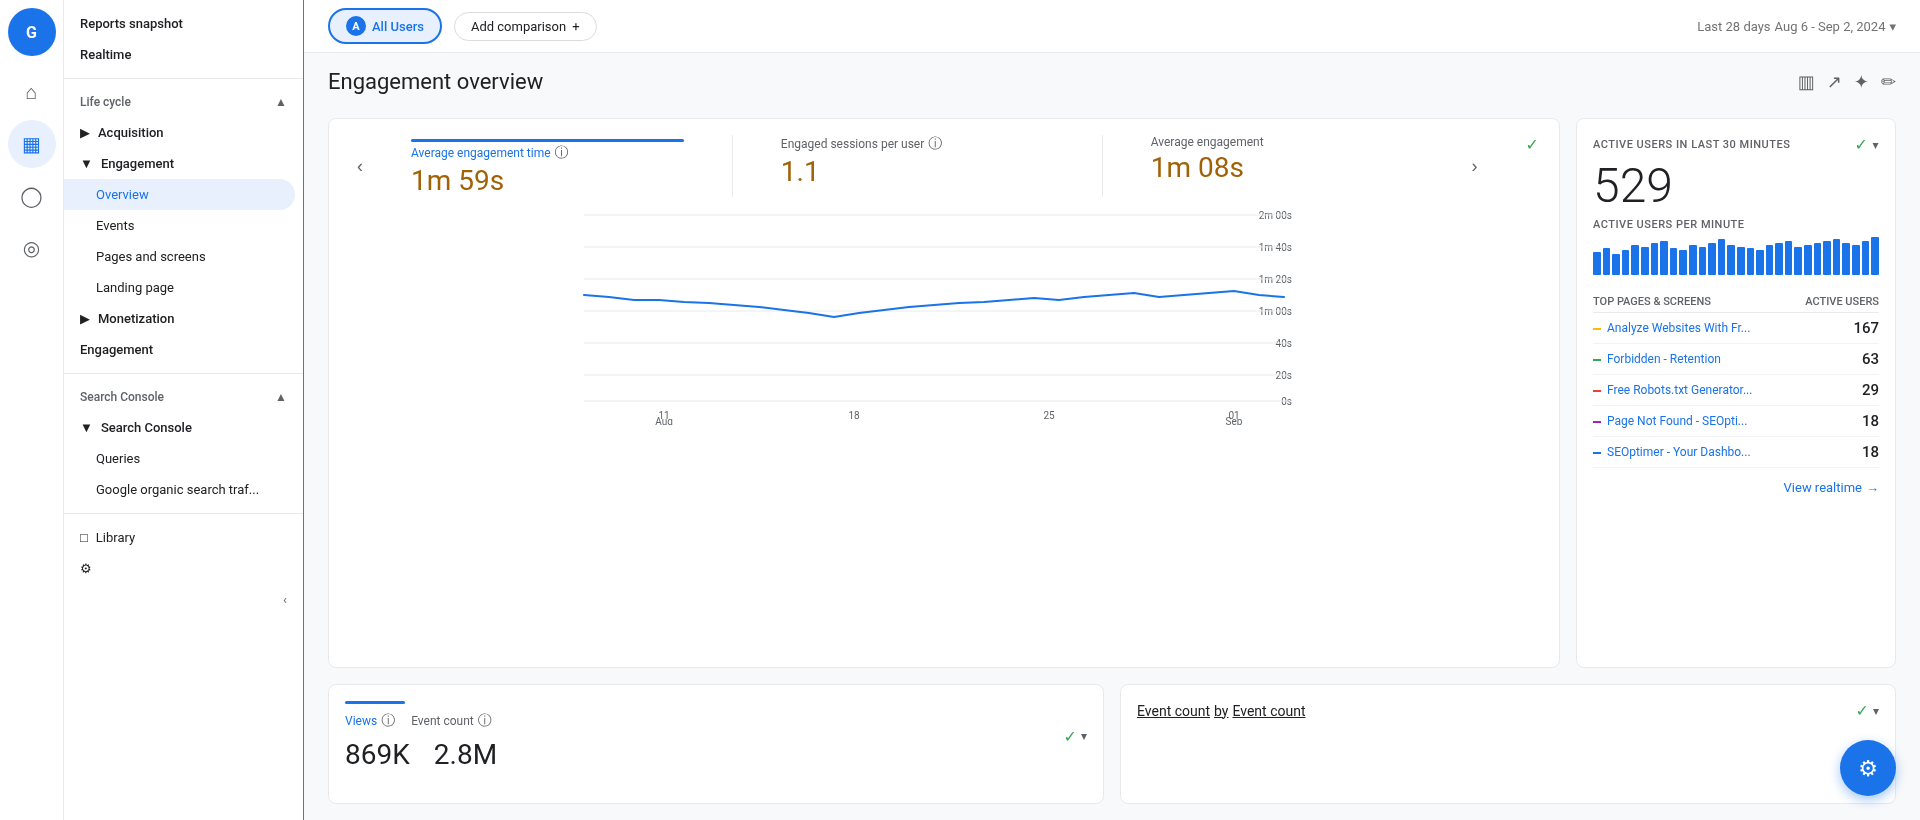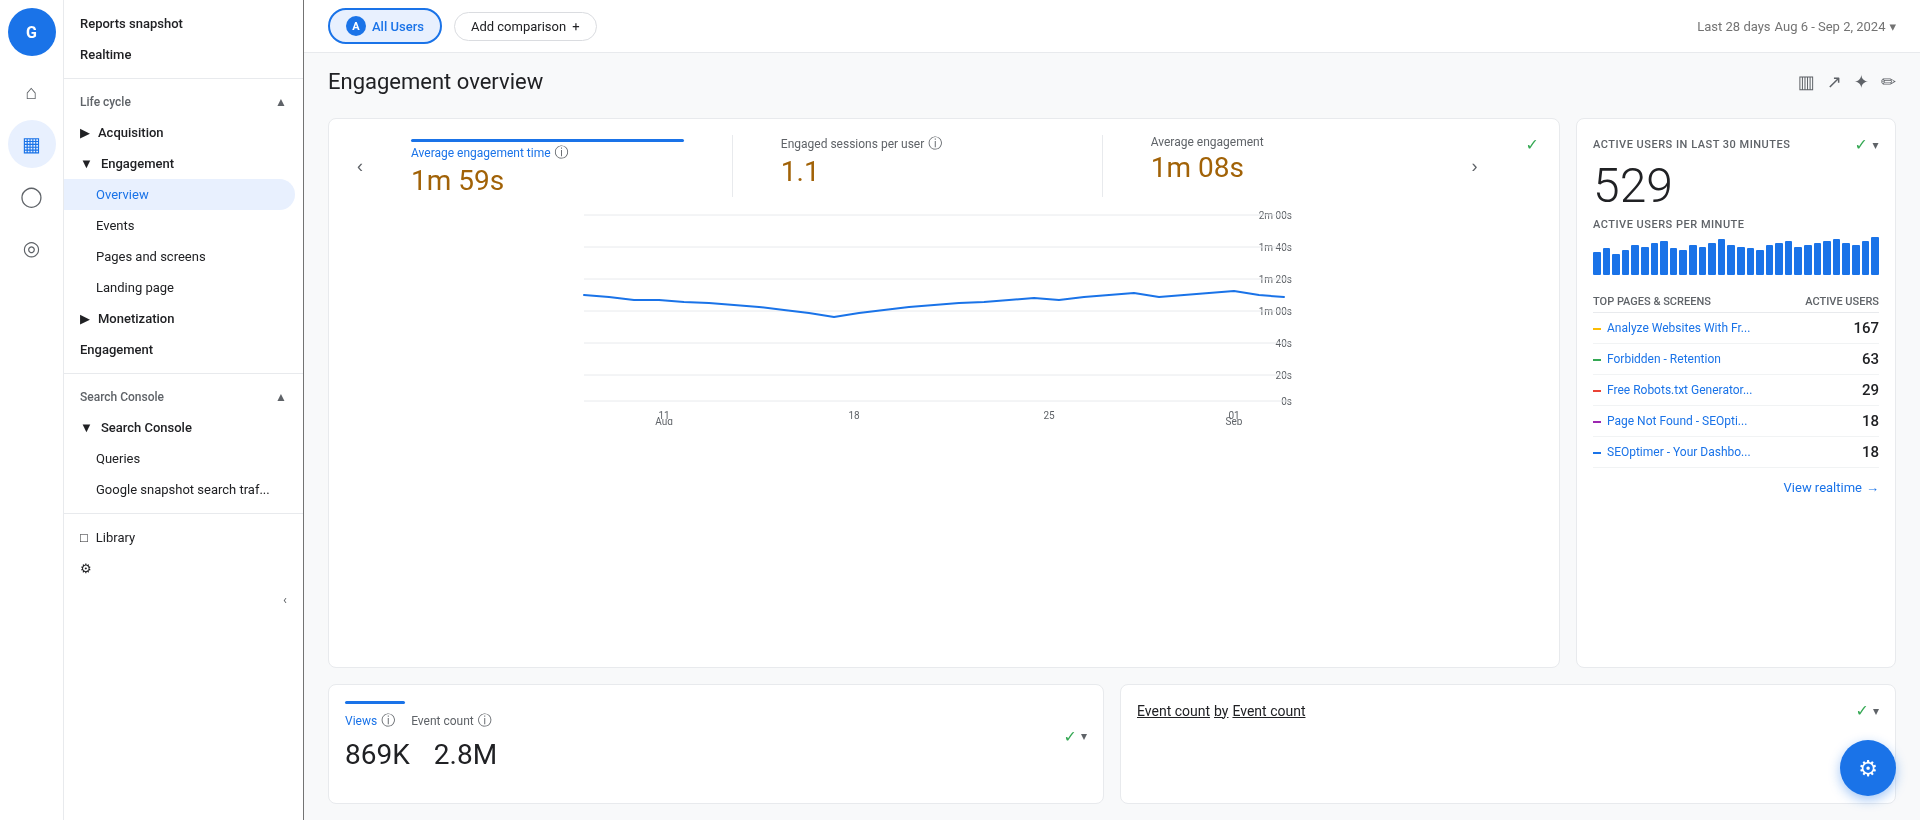--- a/index.html
+++ b/index.html
@@ -207,21 +207,21 @@
     </div>
 
     <div class="sidebar-item level1">
       <span>▼</span>
       <span>Search Console</span>
     </div>
     <div class="sidebar-item level2">
       <span>Queries</span>
     </div>
     <div class="sidebar-item level2">
-      <span>Google snapshot search traf...</span>
+      <span>Google organic search traf...</span>
     </div>
 
     <div class="sidebar-bottom">
       <div class="sidebar-library">
         <span>□</span>
         <span>Library</span>
       </div>
       <div class="sidebar-library">
         <span>⚙</span>
       </div>

